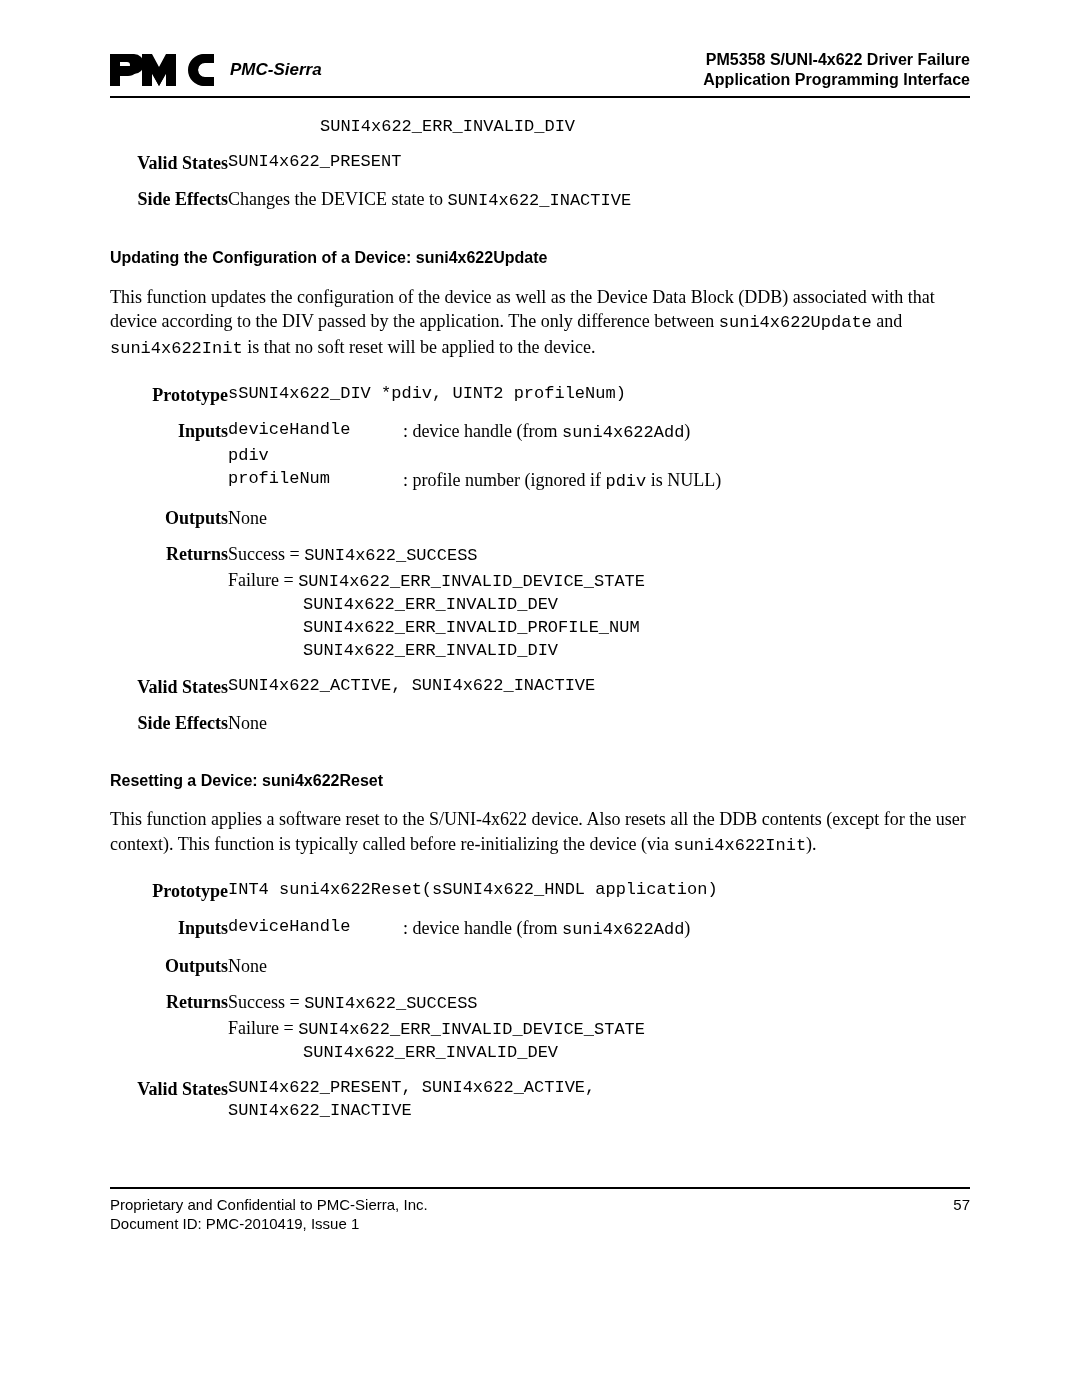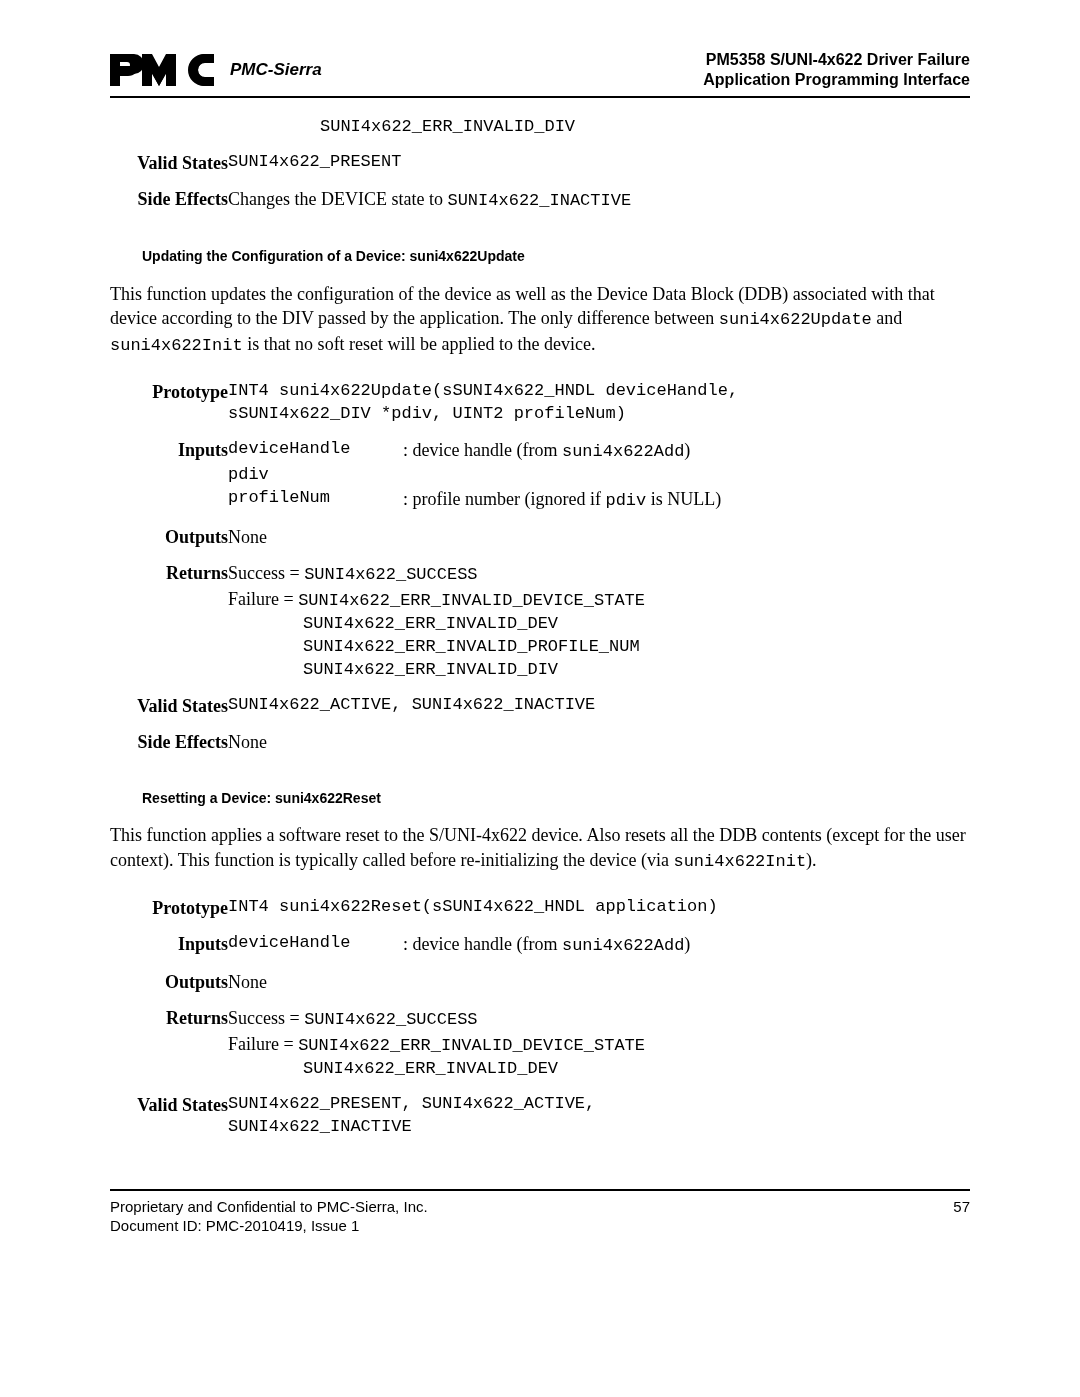--- a/index.html
+++ b/index.html
@@ -55,42 +55,41 @@
   .mono { font-family: 'Courier New', Courier, monospace; font-size: 17px; }
   .indent-mono {
     font-family: 'Courier New', Courier, monospace;
     font-size: 17px;
     margin-left: 210px;
     margin-bottom: 12px;
   }
   .section-heading {
     font-family: Arial, Helvetica, sans-serif;
     font-weight: bold;
-    font-size: 14px;
+    font-size: 16px;
     margin-top: 34px;
     margin-bottom: 16px;
-    margin-left: 32px;
   }
   .section-desc { margin-bottom: 22px; line-height: 1.35; }
   .inputs-table { display: flex; }
   .inputs-col1 {
     font-family: 'Courier New', Courier, monospace;
     font-size: 17px;
     min-width: 175px;
   }
   .inputs-col2 { flex: 1; }
   .inputs-col2 span, .section-desc span { display: inline; }
   .returns-indent {
     margin-left: 75px;
     font-family: 'Courier New', Courier, monospace;
     font-size: 17px;
   }
   .footer {
     border-top: 2px solid #000;
-    margin-top: 50px;
+    margin-top: 64px;
     padding-top: 6px;
     display: flex;
     justify-content: space-between;
     font-family: Arial, Helvetica, sans-serif;
     font-size: 15px;
   }
   .footer-left { line-height: 1.3; }
 </style>
 </head>
 <body>
@@ -141,21 +140,20 @@
 
 <div class="section-heading">Updating the Configuration of a Device: suni4x622Update</div>
 
 <p class="section-desc">
   <span>This function updates the configuration of the device as well as the Device Data Block (DDB) associated with that device according to the DIV passed by the application. The only difference between </span><span class="mono">suni4x622Update</span><span> and </span><span class="mono">suni4x622Init</span><span> is that no soft reset will be applied to the device.</span>
 </p>
 
 <div class="field-row">
   <div class="field-label">Prototype</div>
   <div class="field-value mono">
-    <div>INT4 suni4x622Update(sSUNI4x622_HNDL deviceHandle,</div>
     <div>sSUNI4x622_DIV *pdiv, UINT2 profileNum)</div>
   </div>
 </div>
 
 <div class="field-row">
   <div class="field-label">Inputs</div>
   <div class="field-value">
     <div class="inputs-table">
       <div class="inputs-col1">deviceHandle</div>
       <div class="inputs-col2">

